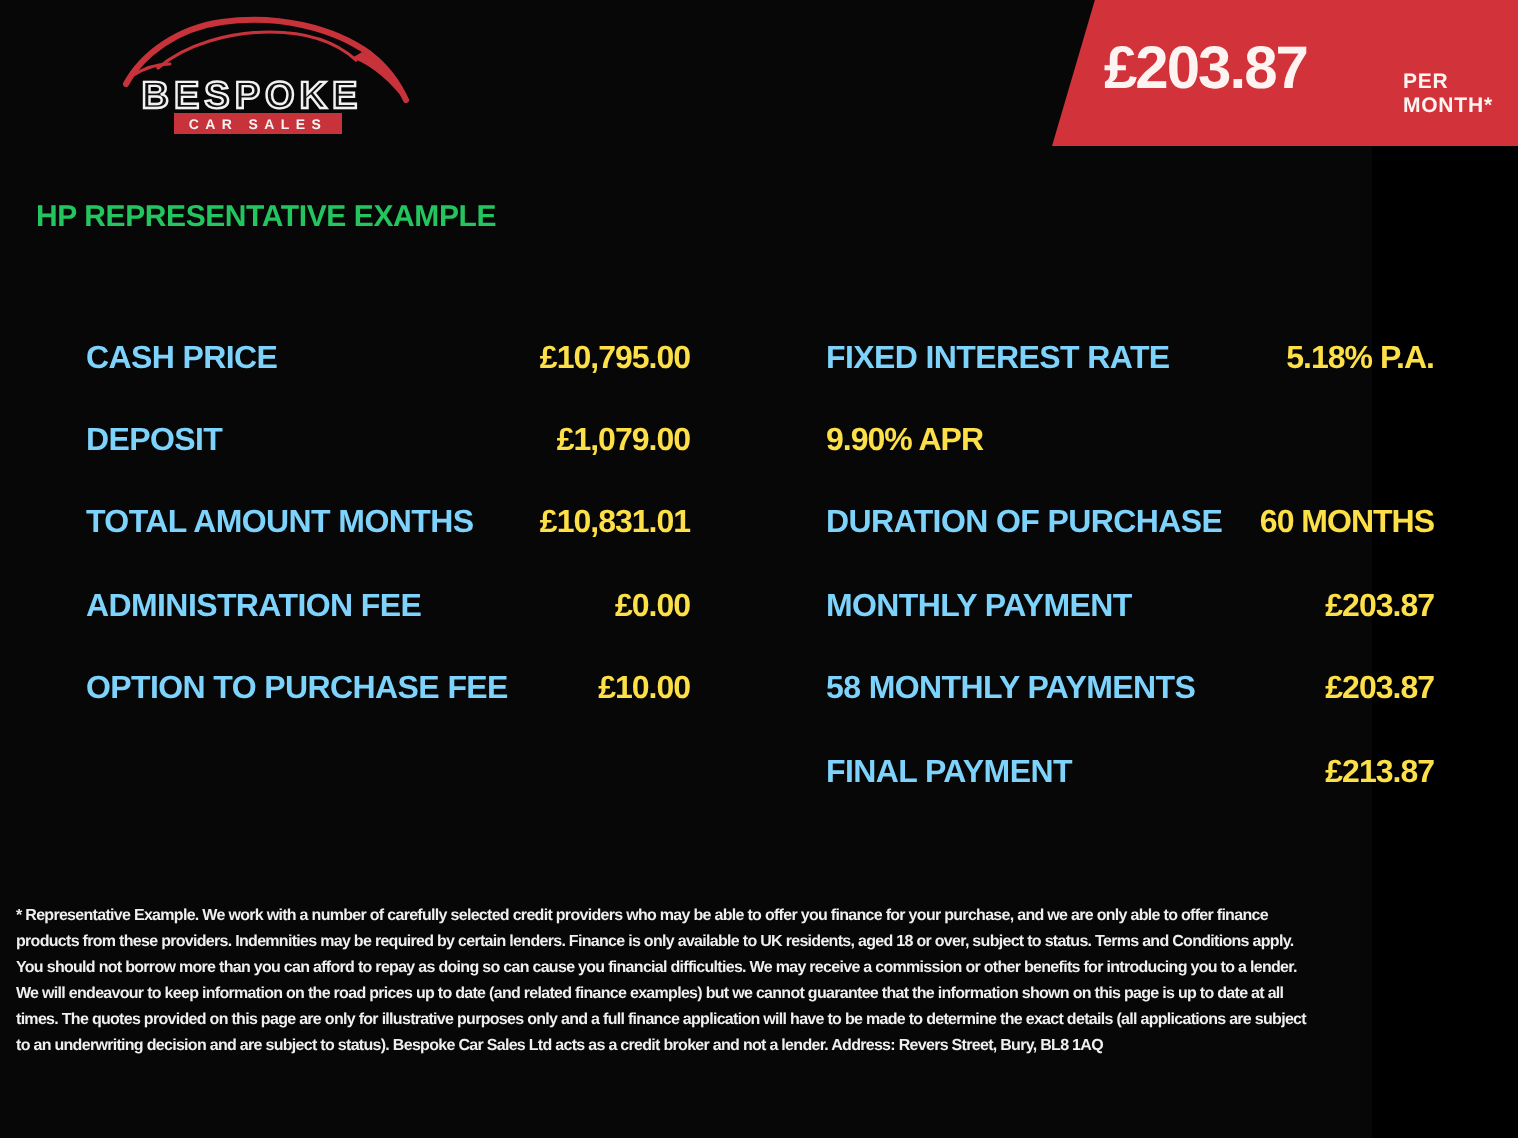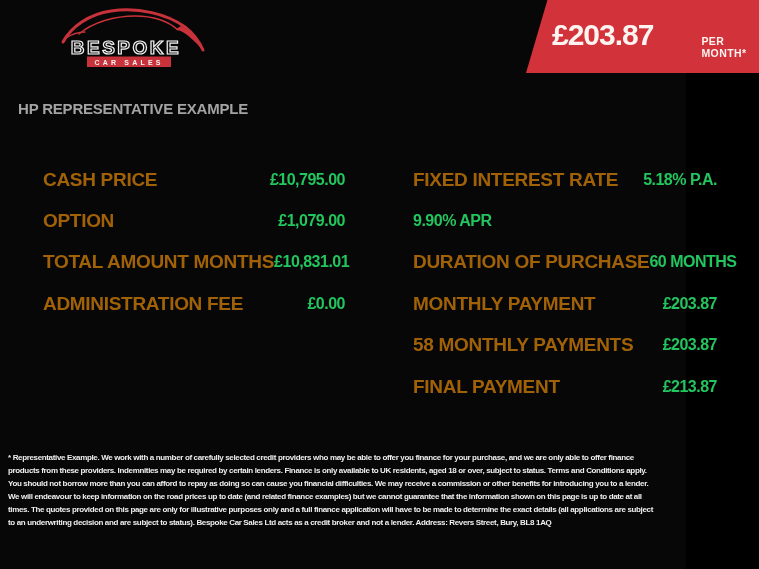--- a/index.html
+++ b/index.html
@@ -58,21 +58,21 @@
   }
 
   
   .page-title {
     position: absolute;
     left: 18px;
     top: 100px;
     font-size: 15px;
     font-weight: 700;
     letter-spacing: -0.2px;
-    color: #a3a3a3;
+    color: #22c55e;
     white-space: nowrap;
   }
 
   
   .finance-grid {
     position: absolute;
     left: 43px;
     top: 159px;
     width: 674px;
     display: grid;
@@ -80,31 +80,31 @@
     column-gap: 68px;
   }
   .finance-col { display: flex; flex-direction: column; }
   .finance-row {
     height: 41.4px;
     display: flex;
     justify-content: space-between;
     align-items: center;
   }
   .finance-row .lbl {
-    font-size: 19px;
+    font-size: 16px;
     font-weight: 700;
     letter-spacing: -0.3px;
-    color: #a16207;
+    color: #7dd3fc;
     white-space: nowrap;
   }
   .finance-row .val {
     font-size: 16px;
     font-weight: 700;
     letter-spacing: -0.5px;
-    color: #22c55e;
+    color: #fde047;
     white-space: nowrap;
     text-align: right;
   }
 
   
   .disclaimer {
     position: absolute;
     left: 8px;
     top: 452px;
     width: 652px;
@@ -146,31 +146,35 @@
   <h1 class="page-title">HP REPRESENTATIVE EXAMPLE</h1>
 
   <div class="finance-grid">
 
     <div class="finance-col">
       <div class="finance-row">
         <span class="lbl">CASH PRICE</span>
         <span class="val">£10,795.00</span>
       </div>
       <div class="finance-row">
-        <span class="lbl">OPTION</span>
+        <span class="lbl">DEPOSIT</span>
         <span class="val">£1,079.00</span>
       </div>
       <div class="finance-row">
         <span class="lbl">TOTAL AMOUNT MONTHS</span>
         <span class="val">£10,831.01</span>
       </div>
       <div class="finance-row">
         <span class="lbl">ADMINISTRATION FEE</span>
         <span class="val">£0.00</span>
       </div>
+      <div class="finance-row">
+        <span class="lbl">OPTION TO PURCHASE FEE</span>
+        <span class="val">£10.00</span>
+      </div>
     </div>
 
     <div class="finance-col">
       <div class="finance-row">
         <span class="lbl">FIXED INTEREST RATE</span>
         <span class="val">5.18% P.A.</span>
       </div>
       <div class="finance-row">
         <span class="val">9.90% APR</span>
       </div>

